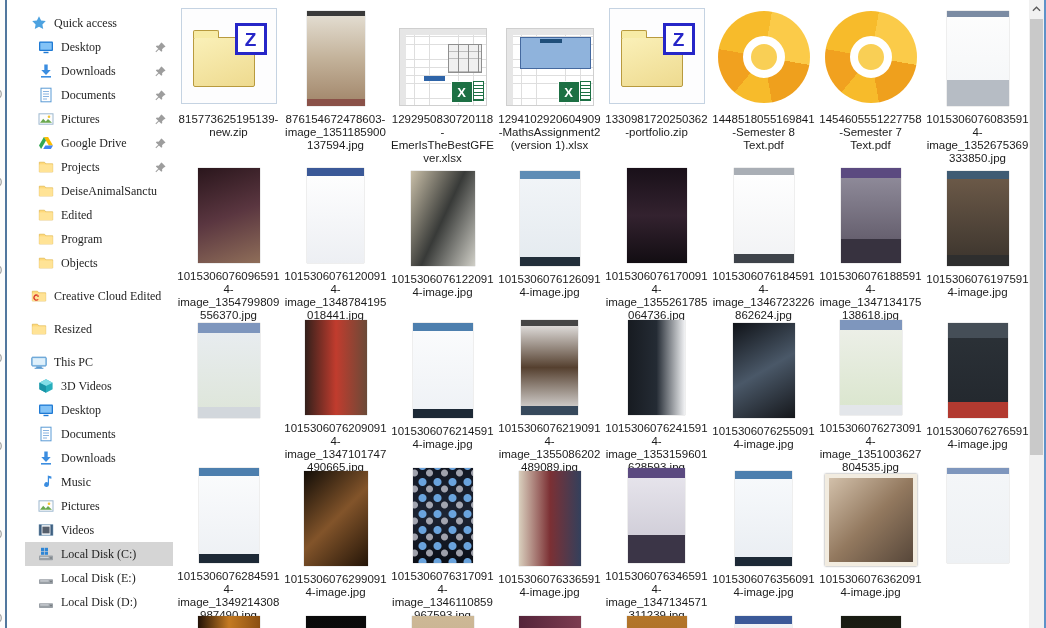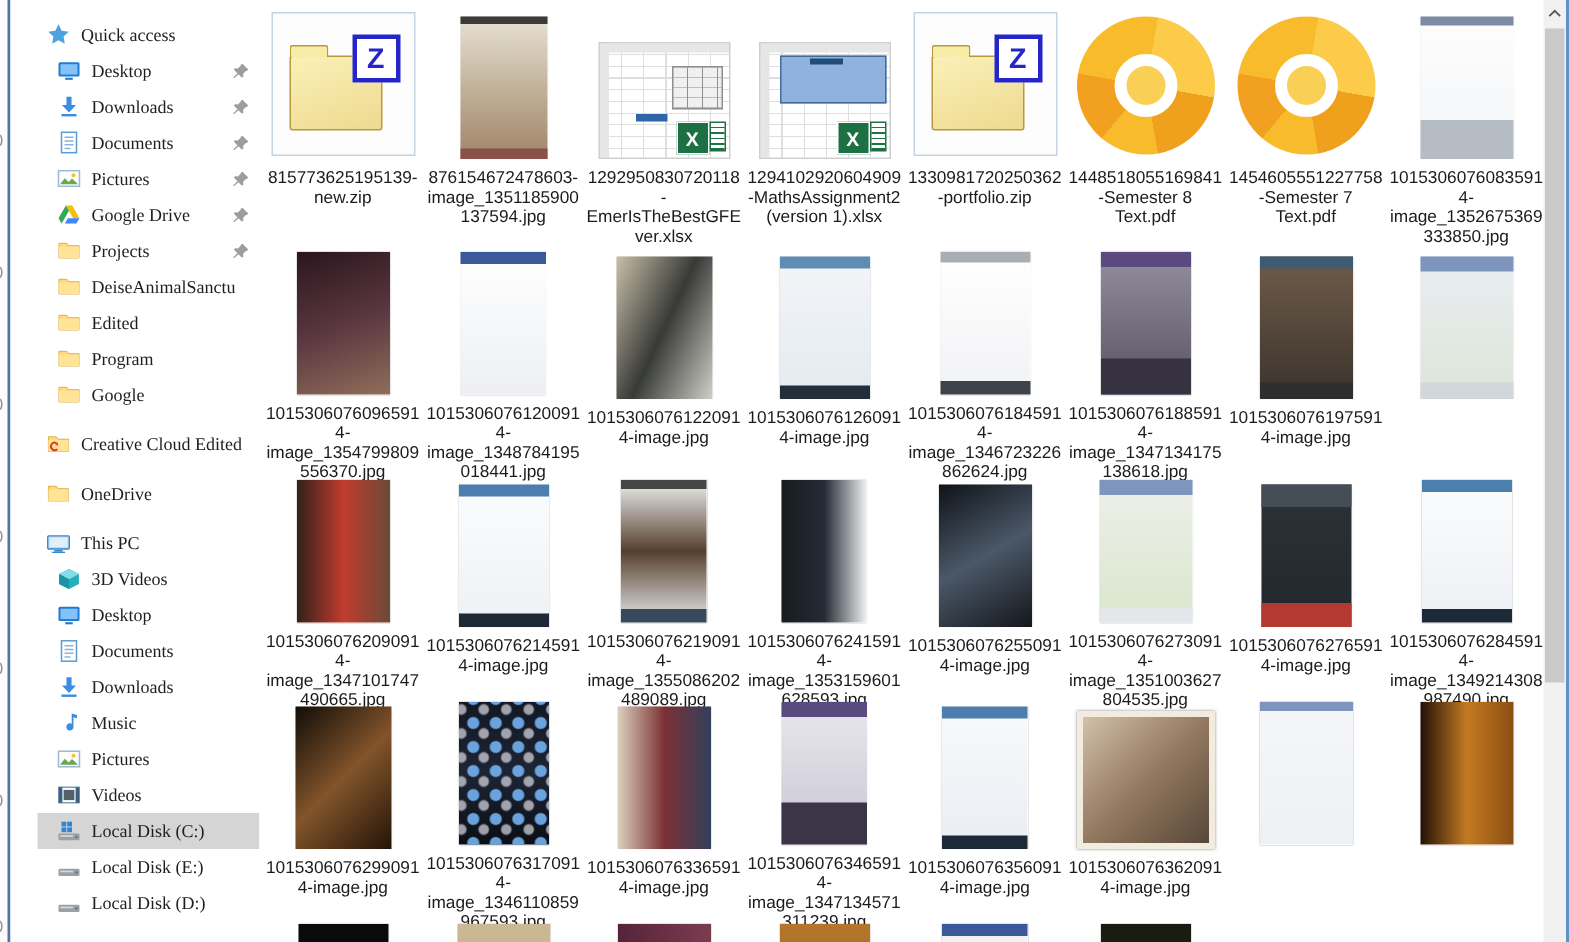--- a/index.html
+++ b/index.html
@@ -204,41 +204,41 @@
       </span>
       <span class="lbl">Program</span>
     </div>
     <div class="nav-row level1">
       <span class="ico">
         <svg viewBox="0 0 16 16">
           <path d="M1.3 3.2h5.2l1.3 1.6h6.9V13H1.3z" fill="#ffd97a" stroke="#d8ac3c" stroke-width="0.6"></path>
           <path d="M1.3 5.4h13.4V13H1.3z" fill="#ffe396"></path>
         </svg>
       </span>
-      <span class="lbl">Google</span>
+      <span class="lbl">Objects</span>
     </div>
     <div class="nav-row level0">
       <span class="ico">
         <svg viewBox="0 0 16 16">
           <path d="M1.3 3.2h5.2l1.3 1.6h6.9V13H1.3z" fill="#ffd97a" stroke="#d8ac3c" stroke-width="0.6"></path>
           <path d="M1.3 5.4h13.4V13H1.3z" fill="#ffe396"></path>
           <path d="M7.2 11.4a2.5 2.5 0 1 1-.5-4" fill="none" stroke="#d9372b" stroke-width="1.3"></path>
           <path d="M7.6 6.9l.2 2.1-2-.4z" fill="#d9372b"></path>
         </svg>
       </span>
       <span class="lbl">Creative Cloud Edited</span>
     </div>
     <div class="nav-row level0">
       <span class="ico">
         <svg viewBox="0 0 16 16">
           <path d="M1.3 3.2h5.2l1.3 1.6h6.9V13H1.3z" fill="#ffd97a" stroke="#d8ac3c" stroke-width="0.6"></path>
           <path d="M1.3 5.4h13.4V13H1.3z" fill="#ffe396"></path>
         </svg>
       </span>
-      <span class="lbl">OneDrive</span>
+      <span class="lbl">Resized</span>
     </div>
     <div class="nav-row level0">
       <span class="ico">
         <svg viewBox="0 0 16 16">
           <rect x="0.8" y="3.2" width="14.4" height="8.8" rx="0.8" fill="#b5d9f2" stroke="#3c88c8" stroke-width="0.9"></rect>
           <rect x="2" y="4.4" width="12" height="6.4" fill="#dff0fb"></rect>
           <rect x="5.2" y="12.6" width="5.6" height="1.2" fill="#3c88c8"></rect>
           <rect x="3.6" y="13.8" width="8.8" height="0.9" fill="#3c88c8"></rect>
         </svg>
       </span>
@@ -460,20 +460,26 @@
         <div class="iconbox">
           <div class="thumb" style="width: 60px; height: 95px; background: linear-gradient(rgb(242, 245, 248), rgb(228, 234, 239));">
             <div class="tbar" style="background: rgb(94, 140, 181); height: 8px;"></div>
             <div class="bbar" style="background: rgb(34, 46, 58); height: 9px;"></div>
           </div>
         </div>
         <div class="fname">10153060761260914-image.jpg</div>
       </div>
       <div class="cell">
         <div class="iconbox">
+          <div class="thumb" style="width: 60px; height: 95px; background: linear-gradient(rgb(25, 16, 25), rgb(51, 34, 47), rgb(18, 13, 18));"></div>
+        </div>
+        <div class="fname">10153060761700914-image_1355261785064736.jpg</div>
+      </div>
+      <div class="cell">
+        <div class="iconbox">
           <div class="thumb" style="width: 60px; height: 95px; background: linear-gradient(rgb(255, 255, 255), rgb(241, 242, 244));">
             <div class="tbar" style="background: rgb(169, 174, 181); height: 7px;"></div>
             <div class="bbar" style="background: rgb(62, 67, 74); height: 9px;"></div>
           </div>
         </div>
         <div class="fname">10153060761845914-image_1346723226862624.jpg</div>
       </div>
       <div class="cell">
         <div class="iconbox">
           <div class="thumb" style="width: 60px; height: 95px; background: linear-gradient(rgb(148, 144, 159), rgb(87, 80, 95));">

